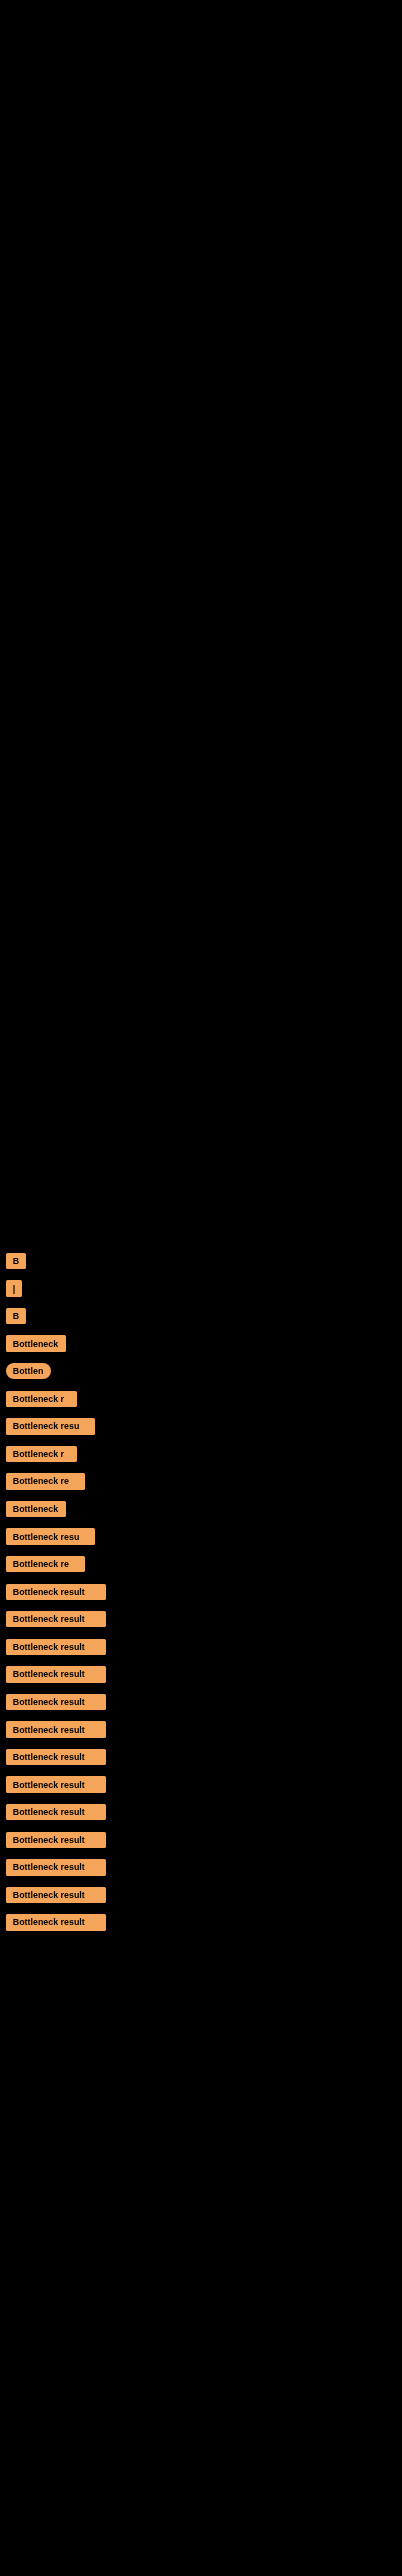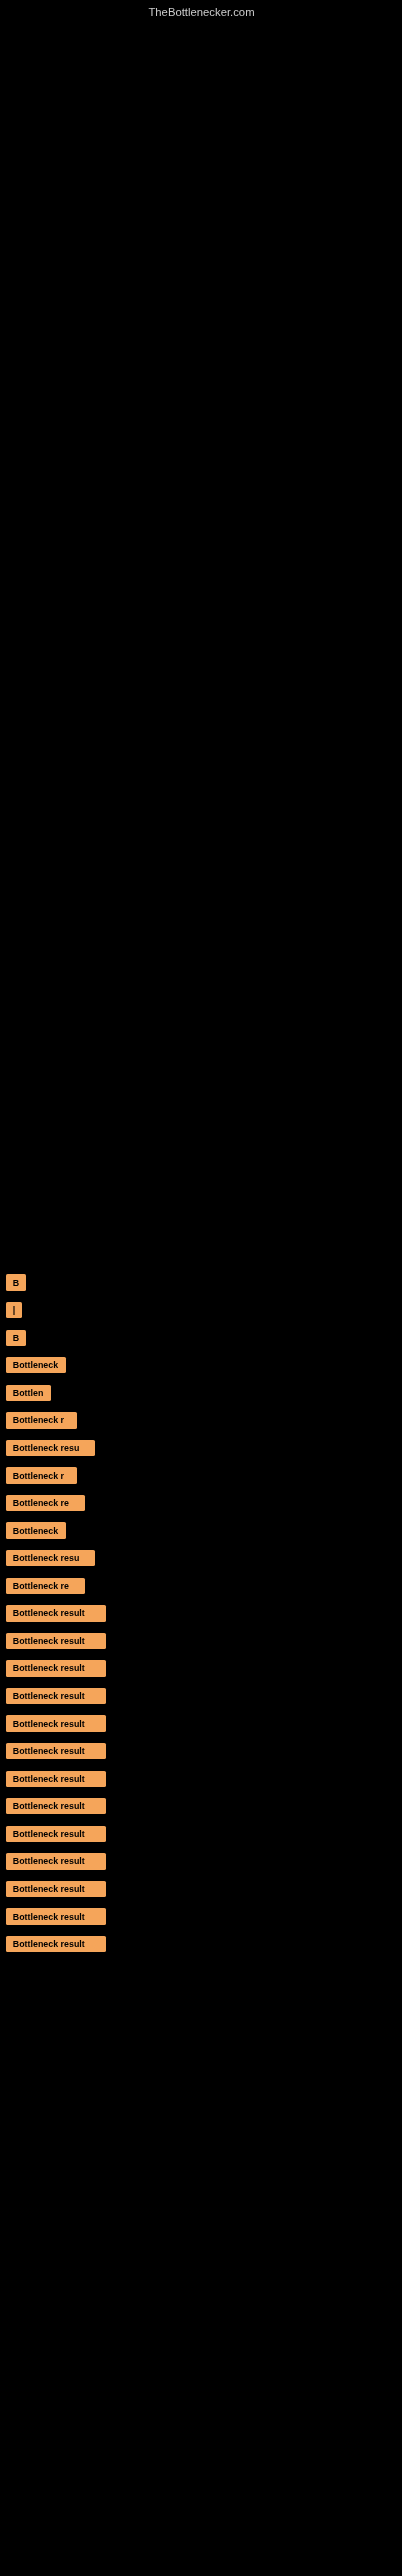--- a/index.html
+++ b/index.html
@@ -50,39 +50,38 @@
     .badge-row {
       padding: 4.8px 0 4.8px 1.6px;
       display: flex;
       align-items: center;
     }
   </style>
 </head>
 <body>
 
 <div class="main-container">
-  <div class="site-title">TheBottlenecker.com</div>
 
   <div class="black-zone"></div>
 
   <div class="small-badges-zone" id="badges-container">
   <div class="badge-row">
         <span class="result-badge" style="min-width: 14.5px;">B</span>
       </div>
       <div class="badge-row">
         <span class="result-badge" style="min-width: 9.7px;">|</span>
       </div>
       <div class="badge-row">
         <span class="result-badge" style="min-width: 14.5px;">B</span>
       </div>
       <div class="badge-row">
         <span class="result-badge" style="min-width: 60px;">Bottleneck</span>
       </div>
       <div class="badge-row">
-        <span class="result-badge" style="min-width: 45px;">Bottlen</span>
+        <span class="result-badge" style="min-width: 45px; border-radius: 8px;">Bottlen</span>
       </div>
       <div class="badge-row">
         <span class="result-badge" style="min-width: 71px;">Bottleneck r</span>
       </div>
       <div class="badge-row">
         <span class="result-badge" style="min-width: 89px;">Bottleneck resu</span>
       </div>
       <div class="badge-row">
         <span class="result-badge" style="min-width: 71px;">Bottleneck r</span>
       </div>

